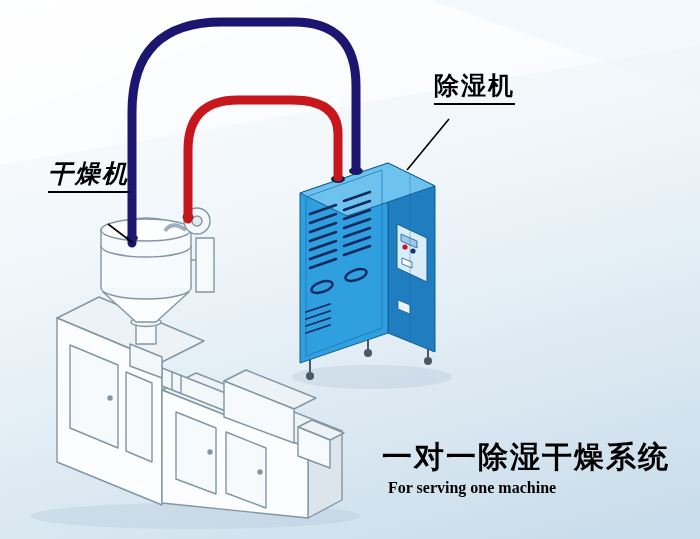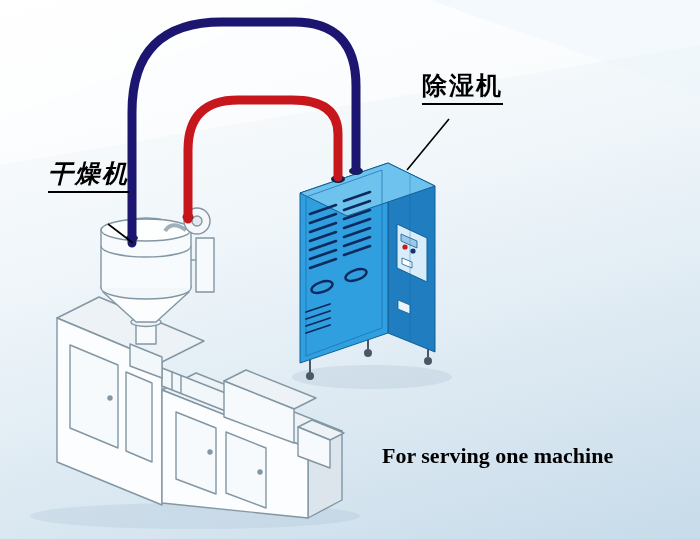--- a/index.html
+++ b/index.html
@@ -23,28 +23,28 @@
     line-height:1.1;
   }
   .label-en{
     font-family:"Liberation Serif",serif;
     font-weight:bold;
     font-size:20px;
     margin-top:3px;
     line-height:1.1;
   }
   #hopper-label{left:48px;top:160px;font-style:italic;}
-  #dehumidifier-label{left:422px;top:72px;}
+  #dehumidifier-label{left:434px;top:72px;}
   #system-title{left:382px;top:440px;}
   #system-title .title-cn{
     font-weight:bold;font-size:30px;letter-spacing:2px;line-height:1.15;
   }
   #system-title .title-en{
     font-family:"Liberation Serif",serif;
-    font-weight:bold;font-size:22px;margin-top:4px;margin-left:0;line-height:1.1;
+    font-weight:bold;font-size:16px;margin-top:4px;margin-left:6px;line-height:1.1;
   }
 </style>
 </head>
 <body>
 
 <div id="stage">
 
   <svg width="700" height="539" viewBox="0 0 700 539">
 
     <g>
@@ -182,16 +182,17 @@
 
   <div class="label" id="hopper-label">
     <span class="label-cn">干燥机</span>
   </div>
 
   <div class="label" id="dehumidifier-label">
     <span class="label-cn">除湿机</span>
   </div>
 
   <div class="label" id="system-title">
+    <div class="title-cn">一对一除湿干燥系统</div>
     <div class="title-en">For serving one machine</div>
   </div>
 
 </div>
 
 </body></html>

